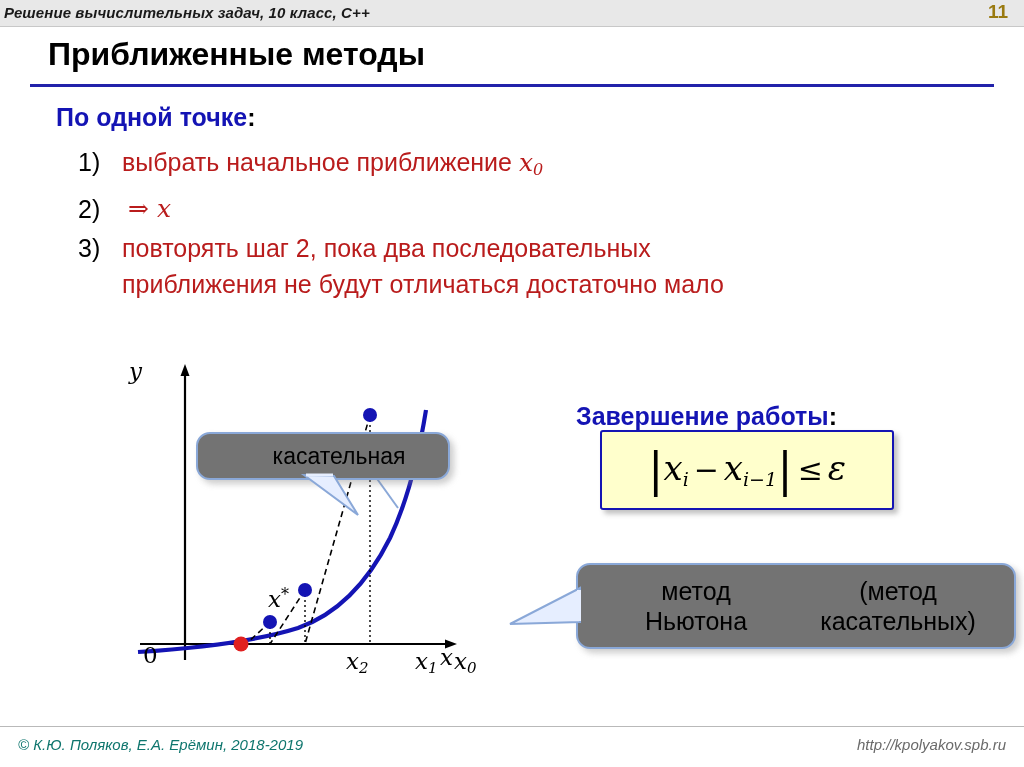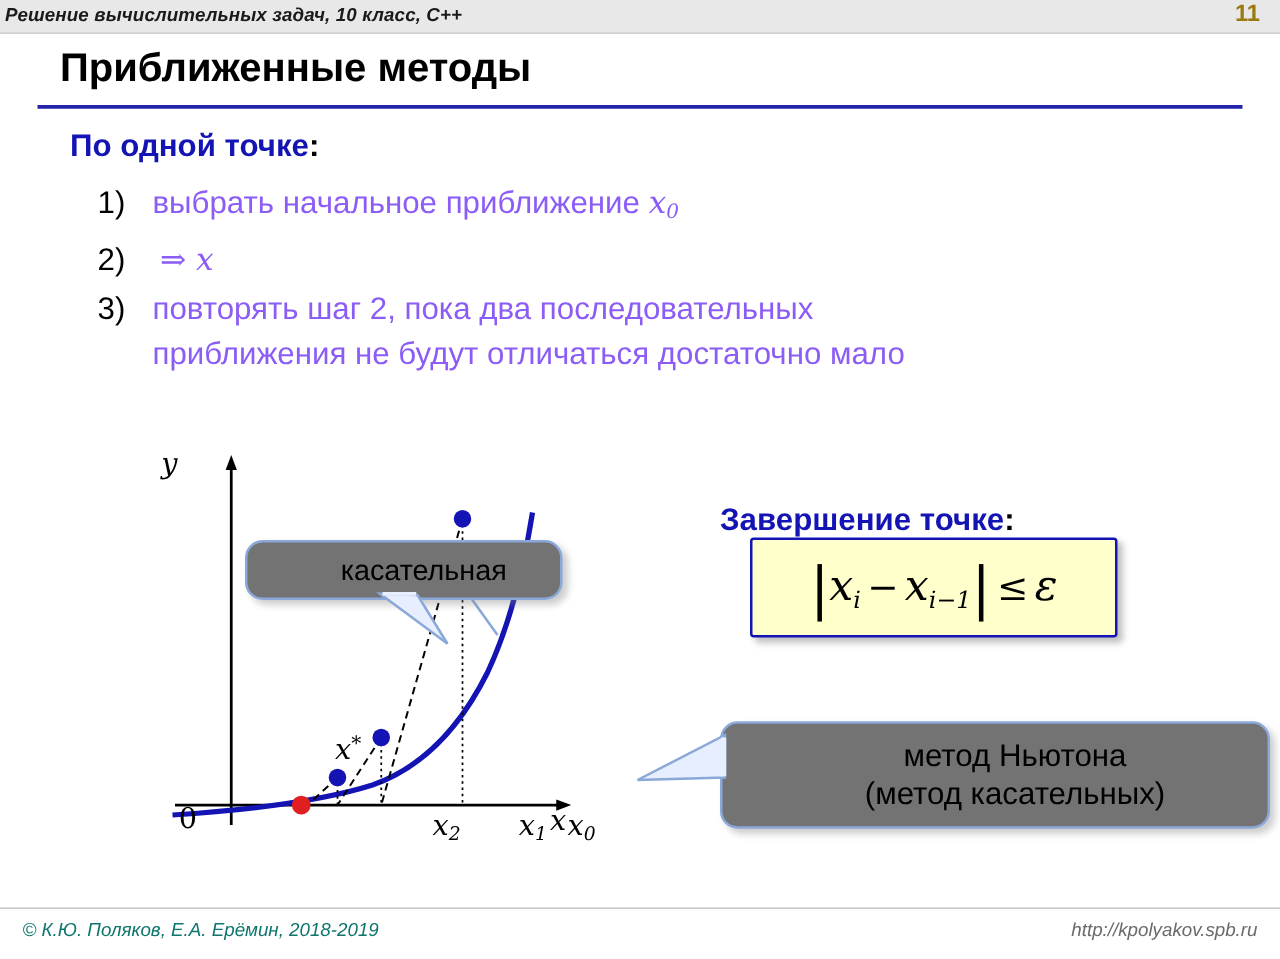--- a/index.html
+++ b/index.html
@@ -98,21 +98,21 @@
   }
   .li-num {
     width: 44px;
     flex: 0 0 44px;
     font-size: 25px;
     color: #000;
     line-height: 36px;
   }
   .li-text {
     font-size: 25px;
-    color: #8b5cf6;
+    color: #b91c1c;
     line-height: 36px;
   }
   .mi {
     font-family: "DejaVu Serif", serif;
     font-style: italic;
     font-size: 25px;
   }
   .sub {
     font-size: 16px;
     vertical-align: -4px;
@@ -190,24 +190,24 @@
   .callout-tangent {
     left: 196px;
     top: 432px;
     width: 218px;
     height: 44px;
   }
   .callout-tangent .ctext { font-size: 23px; color: #000; }
 
   .callout-newton {
     left: 576px;
-    top: 577px;
+    top: 563px;
     width: 404px;
     height: 82px;
-    flex-direction: column;
+    flex-direction: row;
     line-height: 1.22;
   }
   .callout-newton .ctext { font-size: 25px; color: #000; }
 
   .callout-tail { position: absolute; }
 
   
   .chart {
     position: absolute;
     left: 110px;
@@ -296,21 +296,21 @@
       <div class="li-num">3)</div>
       <div class="li-text">
         <span>повторять шаг 2, пока два последовательных</span>
         <div>приближения не будут отличаться достаточно мало</div>
       </div>
     </div>
 
   </div>
 
   <div class="right-head">
-    <span>Завершение точке</span><span class="plain">:</span>
+    <span>Завершение работы</span><span class="plain">:</span>
   </div>
 
   <div class="formula-box">
     <div class="formula-text">
       <span class="bar">|</span><span>x</span><span class="sm">i</span><span class="op">−</span><span>x</span><span class="sm">i−1</span><span class="bar">|</span><span class="op">≤</span><span>ε</span>
     </div>
   </div>
 
   <div class="chart">
     <svg width="470" height="330" viewBox="0 0 470 330">

